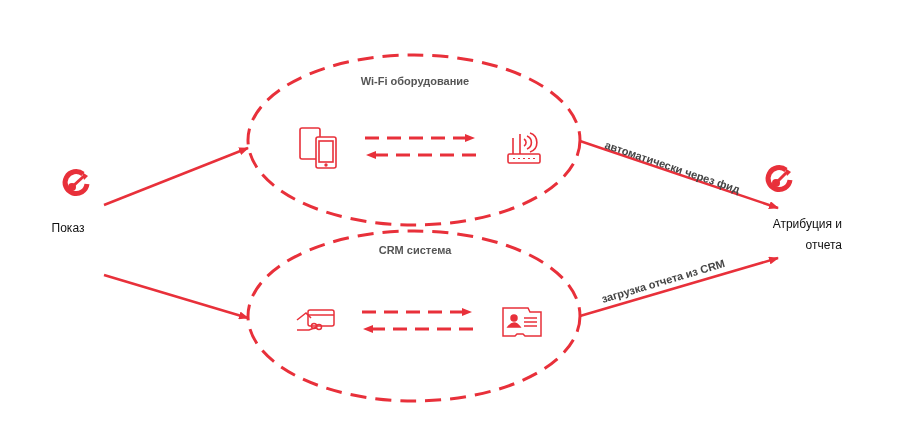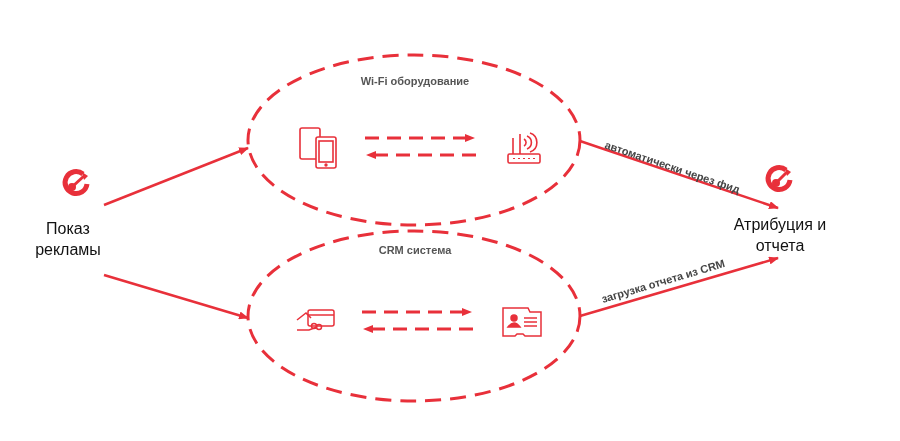--- a/index.html
+++ b/index.html
@@ -1,18 +1,18 @@
 <!DOCTYPE html>
 <html><head>
   <meta charset="utf-8">
   <style>
     html, body { margin: 0; padding: 0; background: #ffffff; }
     body { width: 900px; height: 441px; position: relative; overflow: hidden; font-family: "Liberation Sans", sans-serif; }
     svg#diagram { position: absolute; left: 0; top: 0; }
-    .node-label { position: absolute; font-family: "Liberation Sans", sans-serif; font-size: 16px; color: #111; text-align: center; line-height: 21px; }
+    .node-label { position: absolute; font-family: "Liberation Sans", sans-serif; font-size: 12px; color: #111; text-align: center; line-height: 21px; }
     .group-title { font-family: "Liberation Sans", sans-serif; font-weight: bold; font-size: 11px; fill: #555; }
     .edge-label { font-family: "Liberation Sans", sans-serif; font-weight: bold; font-size: 11px; fill: #444; }
   </style>
 </head>
 <body>
 
 <svg id="diagram" width="900" height="441" viewBox="0 0 900 441">
   <defs>
     <marker id="arrowhead" markerWidth="10" markerHeight="8" refX="9" refY="4" orient="auto" markerUnits="userSpaceOnUse">
       <path d="M0,0 L10,4 L0,8 Z" fill="#e8303a"></path>
@@ -94,19 +94,18 @@
   <g>
     <path d="M786,170 A11,11 0 1 0 790,180" fill="none" stroke="#e8303a" stroke-width="5"></path>
     <circle cx="776" cy="183" r="4" fill="#e8303a"></circle>
     <line x1="776" y1="183" x2="787" y2="172" stroke="#e8303a" stroke-width="3"></line>
     <path d="M785,168 L791,172 L787,176 Z" fill="#e8303a"></path>
   </g>
 </svg>
 
 <div class="node-label" style="left:18px; top:218px; width:100px;">
   <div>Показ</div>
-  <div>рекламы</div>
 </div>
 
-<div class="node-label" style="left:718px; top:214px; width:124px;">
+<div class="node-label" style="left:718px; top:214px; width:124px;text-align:right;">
   <div>Атрибуция и</div>
   <div>отчета</div>
 </div>
 
 </body></html>

